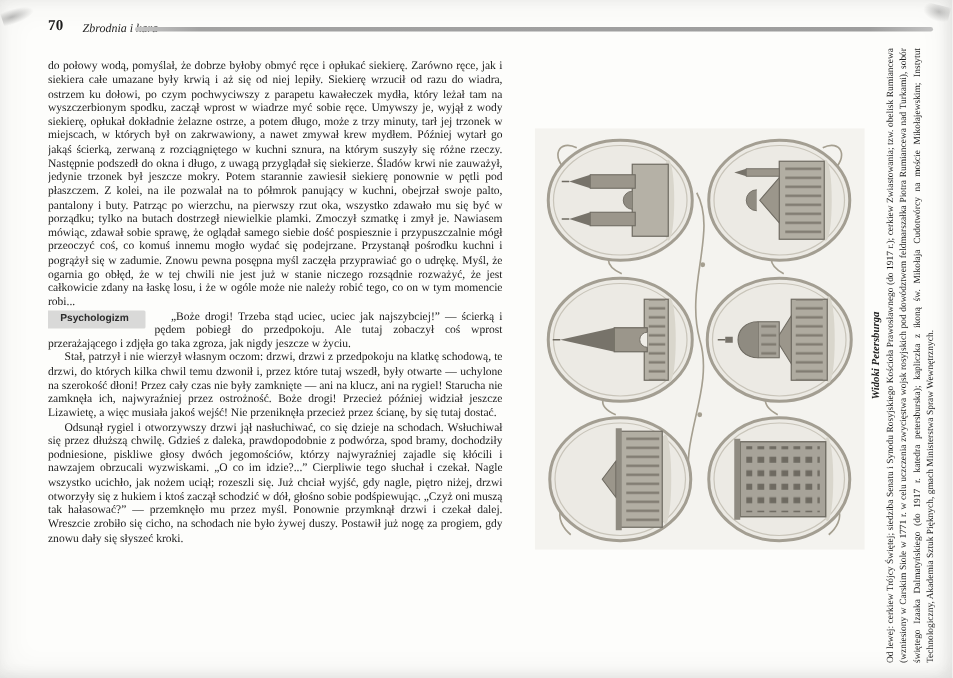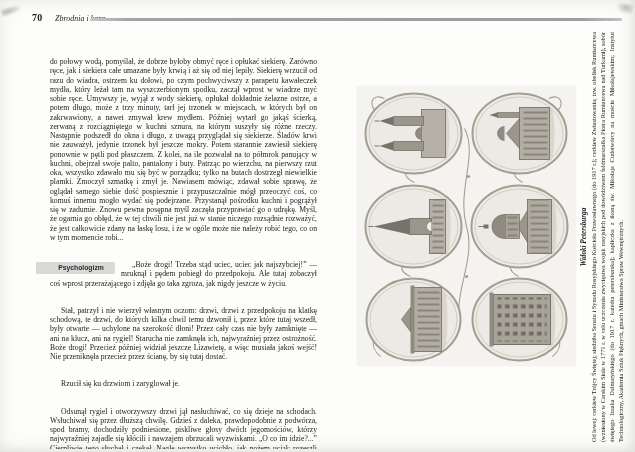--- a/index.html
+++ b/index.html
@@ -19,21 +19,21 @@
   .pagenum{position:absolute;left:32px;top:12px;font-size:10px;font-weight:bold;letter-spacing:.2px;}
   .running-title{position:absolute;left:55px;top:13.5px;font-size:8px;font-style:italic;color:#222;}
   .header-rule{position:absolute;left:90px;top:18px;width:532px;height:3px;border-radius:2px;
     background:linear-gradient(to right,#c6c6c6,#a2a2a2 8%,#9d9d9d 92%,#c2c2c2);}
 
   
   .body-col{
     position:absolute;left:32px;top:39px;width:303px;height:410px;overflow:hidden;
     font-size:7.7px;line-height:9.25px;text-align:justify;
   }
-  .body-col p{margin:18px;padding:0;text-indent:11px;}
+  .body-col p{margin:0;padding:0;text-indent:11px;}
   .body-col p.first{text-indent:0;}
   .note-float{float:left;width:85px;height:17px;margin-left:-14px;}
   .margin-note{display:block;width:79px;height:12px;margin-top:1.5px;background:#d9d9d8;
     font-family:"Liberation Sans",sans-serif;font-size:6.8px;font-weight:bold;line-height:12px;
     text-align:center;color:#2b2b2b;border-radius:1px;}
 
   
   .engraving-wrap{position:absolute;left:326px;top:116px;width:281px;height:220px;transform:rotate(-90deg);}
 
   
@@ -53,23 +53,22 @@
   <div class="smudge tr"></div>
 
   <div class="pagenum">70</div>
   <div class="running-title">Zbrodnia i kara</div>
   <div class="header-rule"></div>
 
   <div class="body-col">
     <p class="first">do połowy wodą, pomyślał, że dobrze byłoby obmyć ręce i opłukać siekierę. Zarówno ręce, jak i siekiera całe umazane były krwią i aż się od niej lepiły. Siekierę wrzucił od razu do wiadra, ostrzem ku dołowi, po czym pochwyciwszy z parapetu kawałeczek mydła, który leżał tam na wyszczerbionym spodku, zaczął wprost w wiadrze myć sobie ręce. Umywszy je, wyjął z wody siekierę, opłukał dokładnie żelazne ostrze, a potem długo, może z trzy minuty, tarł jej trzonek w miejscach, w których był on zakrwawiony, a nawet zmywał krew mydłem. Później wytarł go jakąś ścierką, zerwaną z rozciągniętego w kuchni sznura, na którym suszyły się różne rzeczy. Następnie podszedł do okna i długo, z uwagą przyglądał się siekierze. Śladów krwi nie zauważył, jedynie trzonek był jeszcze mokry. Potem starannie zawiesił siekierę ponownie w pętli pod płaszczem. Z kolei, na ile pozwalał na to półmrok panujący w kuchni, obejrzał swoje palto, pantalony i buty. Patrząc po wierzchu, na pierwszy rzut oka, wszystko zdawało mu się być w porządku; tylko na butach dostrzegł niewielkie plamki. Zmoczył szmatkę i zmył je. Nawiasem mówiąc, zdawał sobie sprawę, że oglądał samego siebie dość pospiesznie i przypuszczalnie mógł przeoczyć coś, co komuś innemu mogło wydać się podejrzane. Przystanął pośrodku kuchni i pogrążył się w zadumie. Znowu pewna posępna myśl zaczęła przyprawiać go o udrękę. Myśl, że ogarnia go obłęd, że w tej chwili nie jest już w stanie niczego rozsądnie rozważyć, że jest całkowicie zdany na łaskę losu, i że w ogóle może nie należy robić tego, co on w tym momencie robi...</p>
     <p><span class="note-float">
           <span class="margin-note">Psychologizm</span>
-        </span><span>„Boże drogi! Trzeba stąd uciec, uciec jak najszybciej!” — mruknął i pędem pobiegł do przedpokoju. Ale tutaj zobaczył coś wprost przerażającego i zdjęła go taka zgroza, jak nigdy jeszcze w życiu.</span></p>
+        </span><span>„Boże drogi! Trzeba stąd uciec, uciec jak najszybciej!” — ścierką i pędem pobiegł do przedpokoju. Ale tutaj zobaczył coś wprost przerażającego i zdjęła go taka zgroza, jak nigdy jeszcze w życiu.</span></p>
     <p>Stał, patrzył i nie wierzył własnym oczom: drzwi, drzwi z przedpokoju na klatkę schodową, te drzwi, do których kilka chwil temu dzwonił i, przez które tutaj wszedł, były otwarte — uchylone na szerokość dłoni! Przez cały czas nie były zamknięte — ani na klucz, ani na rygiel! Starucha nie zamknęła ich, najwyraźniej przez ostrożność. Boże drogi! Przecież później widział jeszcze Lizawietę, a więc musiała jakoś wejść! Nie przeniknęła przecież przez ścianę, by się tutaj dostać.</p>
-    <p>Rzucił się ku drzwiom i zaryglował je.</p>
     <p>Odsunął rygiel i otworzywszy drzwi jął nasłuchiwać, co się dzieje na schodach. Wsłuchiwał się przez dłuższą chwilę. Gdzieś z daleka, prawdopodobnie z podwórza, spod bramy, dochodziły podniesione, piskliwe głosy dwóch jegomościów, którzy najwyraźniej zajadle się kłócili i nawzajem obrzucali wyzwiskami. „O co im idzie?...” Cierpliwie tego słuchał i czekał. Nagle wszystko ucichło, jak nożem uciął; rozeszli się. Już chciał wyjść, gdy nagle, piętro niżej, drzwi otworzyły się z hukiem i ktoś zaczął schodzić w dół, głośno sobie podśpiewując. „Czyż oni muszą tak hałasować?” — przemknęło mu przez myśl. Ponownie przymknął drzwi i czekał dalej. Wreszcie zrobiło się cicho, na schodach nie było żywej duszy. Postawił już nogę za progiem, gdy znowu dały się słyszeć kroki.</p>
   </div>
 
   <div class="engraving-wrap">
     <svg viewBox="0 0 281 220" width="281" height="220">
       <defs>
         <pattern id="win" width="9" height="8" patternUnits="userSpaceOnUse">
           <rect x="2" y="1.5" width="4" height="4.5" fill="#6e6a61"></rect>
         </pattern>
         <pattern id="cols" width="6" height="6" patternUnits="userSpaceOnUse">

